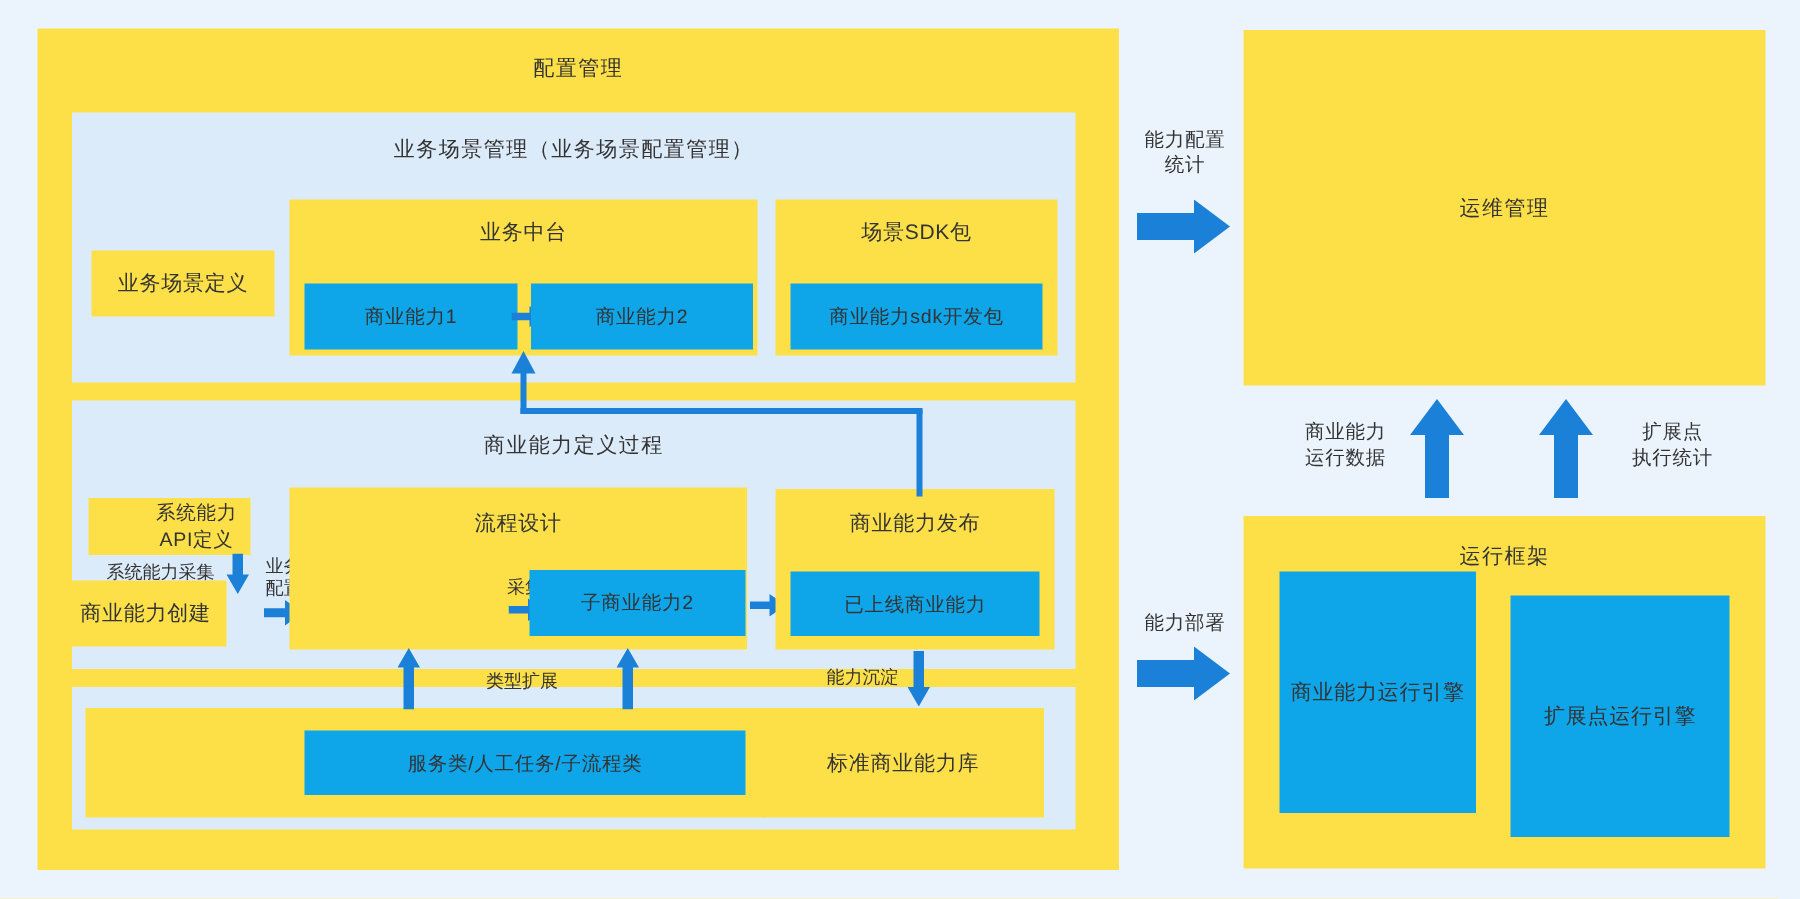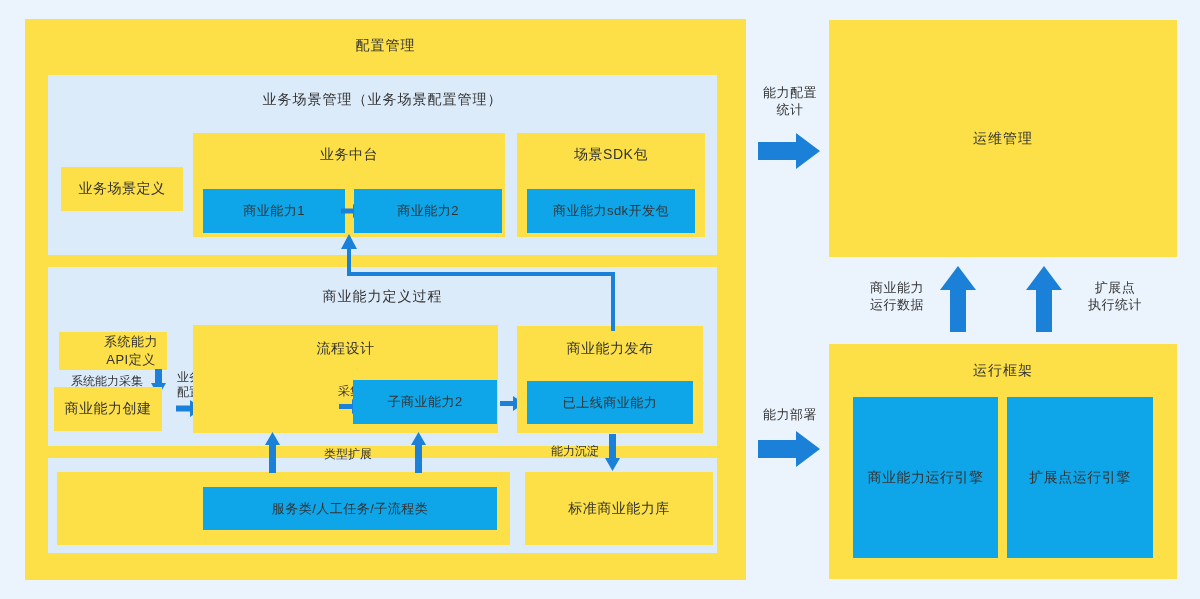--- a/index.html
+++ b/index.html
@@ -45,21 +45,21 @@
   <div class="abs inner ctr t13" style="left:527px;top:189px;width:168px;height:44px;">商业能力sdk开发包</div>
 
   <div class="abs blue" style="left:48px;top:267px;width:669px;height:179px;"></div>
   <div class="abs t15 ctr" style="left:48px;top:287px;width:669px;height:20px;">商业能力定义过程</div>
 
   <div class="abs white ctr t13" style="left:59px;top:332px;width:108px;height:38px;padding-left:36px;">系统能力API定义</div>
   <div class="abs t12" style="left:71px;top:373px;width:80px;">系统能力采集</div>
   <svg class="abs" style="left:151px;top:369px;" width="15" height="27" viewBox="0 0 15 27">
       <polygon class="arrow-fill" points="4,0 11,0 11,14 15,14 7.5,27 0,14 4,14"></polygon>
     </svg>
-  <div class="abs white ctr t14" style="left:54px;top:387px;width:108px;height:44px;">商业能力创建</div>
+  <div class="abs white ctr t14" style="left:43px;top:387px;width:108px;height:44px;">商业能力创建</div>
   <div class="abs t12 prel" style="left:174px;top:370px;width:30px;line-height:15px;">业务
 配置</div>
   <svg class="abs" style="left:176px;top:400px;" width="26" height="17" viewBox="0 0 26 17">
       <polygon class="arrow-fill" points="0,5.5 14,5.5 14,0 26,8.5 14,17 14,11.5 0,11.5"></polygon>
     </svg>
 
   <div class="abs white" style="left:193px;top:325px;width:305px;height:108px;"></div>
   <div class="abs t14 ctr" style="left:193px;top:340px;width:305px;height:18px;">流程设计</div>
   <div class="abs t12" style="left:338px;top:383px;width:30px;">采集</div>
   <svg class="abs" style="left:339px;top:399px;" width="24" height="15" viewBox="0 0 24 15">
@@ -76,21 +76,21 @@
   <div class="abs inner ctr t13" style="left:527px;top:381px;width:166px;height:43px;">已上线商业能力</div>
 
   <div class="seg" style="left:611px;top:273px;width:4px;height:58px;"></div>
   <div class="seg" style="left:347px;top:272px;width:268px;height:4px;"></div>
   <div class="seg" style="left:347px;top:248px;width:4px;height:28px;"></div>
   <div class="tri-up" style="left:341px;top:234px;"></div>
 
   <div class="abs blue" style="left:48px;top:458px;width:669px;height:95px;"></div>
   <div class="abs white" style="left:57px;top:472px;width:453px;height:73px;"></div>
   <div class="abs inner ctr t13" style="left:203px;top:487px;width:294px;height:43px;">服务类/人工任务/子流程类</div>
-  <div class="abs white ctr t14" style="left:525px;top:472px;width:188px;height:73px;">标准商业能力库</div>
+  <div class="abs white ctr t14" style="left:508px;top:472px;width:188px;height:73px;">标准商业能力库</div>
 
   <svg class="abs" style="left:265px;top:432px;" width="15" height="41" viewBox="0 0 15 41">
       <polygon class="arrow-fill" points="7.5,0 15,13 11,13 11,41 4,41 4,13 0,13"></polygon>
     </svg>
   <div class="abs t12 ctr" style="left:318px;top:447px;width:60px;height:14px;">类型扩展</div>
   <svg class="abs" style="left:411px;top:432px;" width="15" height="41" viewBox="0 0 15 41">
       <polygon class="arrow-fill" points="7.5,0 15,13 11,13 11,41 4,41 4,13 0,13"></polygon>
     </svg>
   <div class="abs t12 ctr" style="left:546px;top:444px;width:58px;height:14px;">能力沉淀</div>
   <svg class="abs" style="left:605px;top:434px;" width="15" height="37" viewBox="0 0 15 37">
@@ -116,16 +116,16 @@
       <polygon class="arrow-fill" points="18,0 36,24 26,24 26,66 10,66 10,24 0,24"></polygon>
     </svg>
   <svg class="abs" style="left:1026px;top:266px;" width="36" height="66" viewBox="0 0 36 66">
       <polygon class="arrow-fill" points="18,0 36,24 26,24 26,66 10,66 10,24 0,24"></polygon>
     </svg>
   <div class="abs t13 prel" style="left:1076px;top:279px;width:78px;">扩展点
 执行统计</div>
 
   <div class="abs white" style="left:829px;top:344px;width:348px;height:235px;"></div>
   <div class="abs t15 ctr" style="left:829px;top:361px;width:348px;height:20px;">运行框架</div>
-  <div class="abs inner ctr t14" style="left:853px;top:397px;width:145px;height:161px;">商业能力运行引擎</div>
+  <div class="abs inner ctr t14" style="left:853px;top:381px;width:131px;height:161px;">商业能力运行引擎</div>
   <div class="abs inner ctr t14" style="left:1007px;top:397px;width:146px;height:161px;">扩展点运行引擎</div>
 
 </div>
 
 </body></html>

